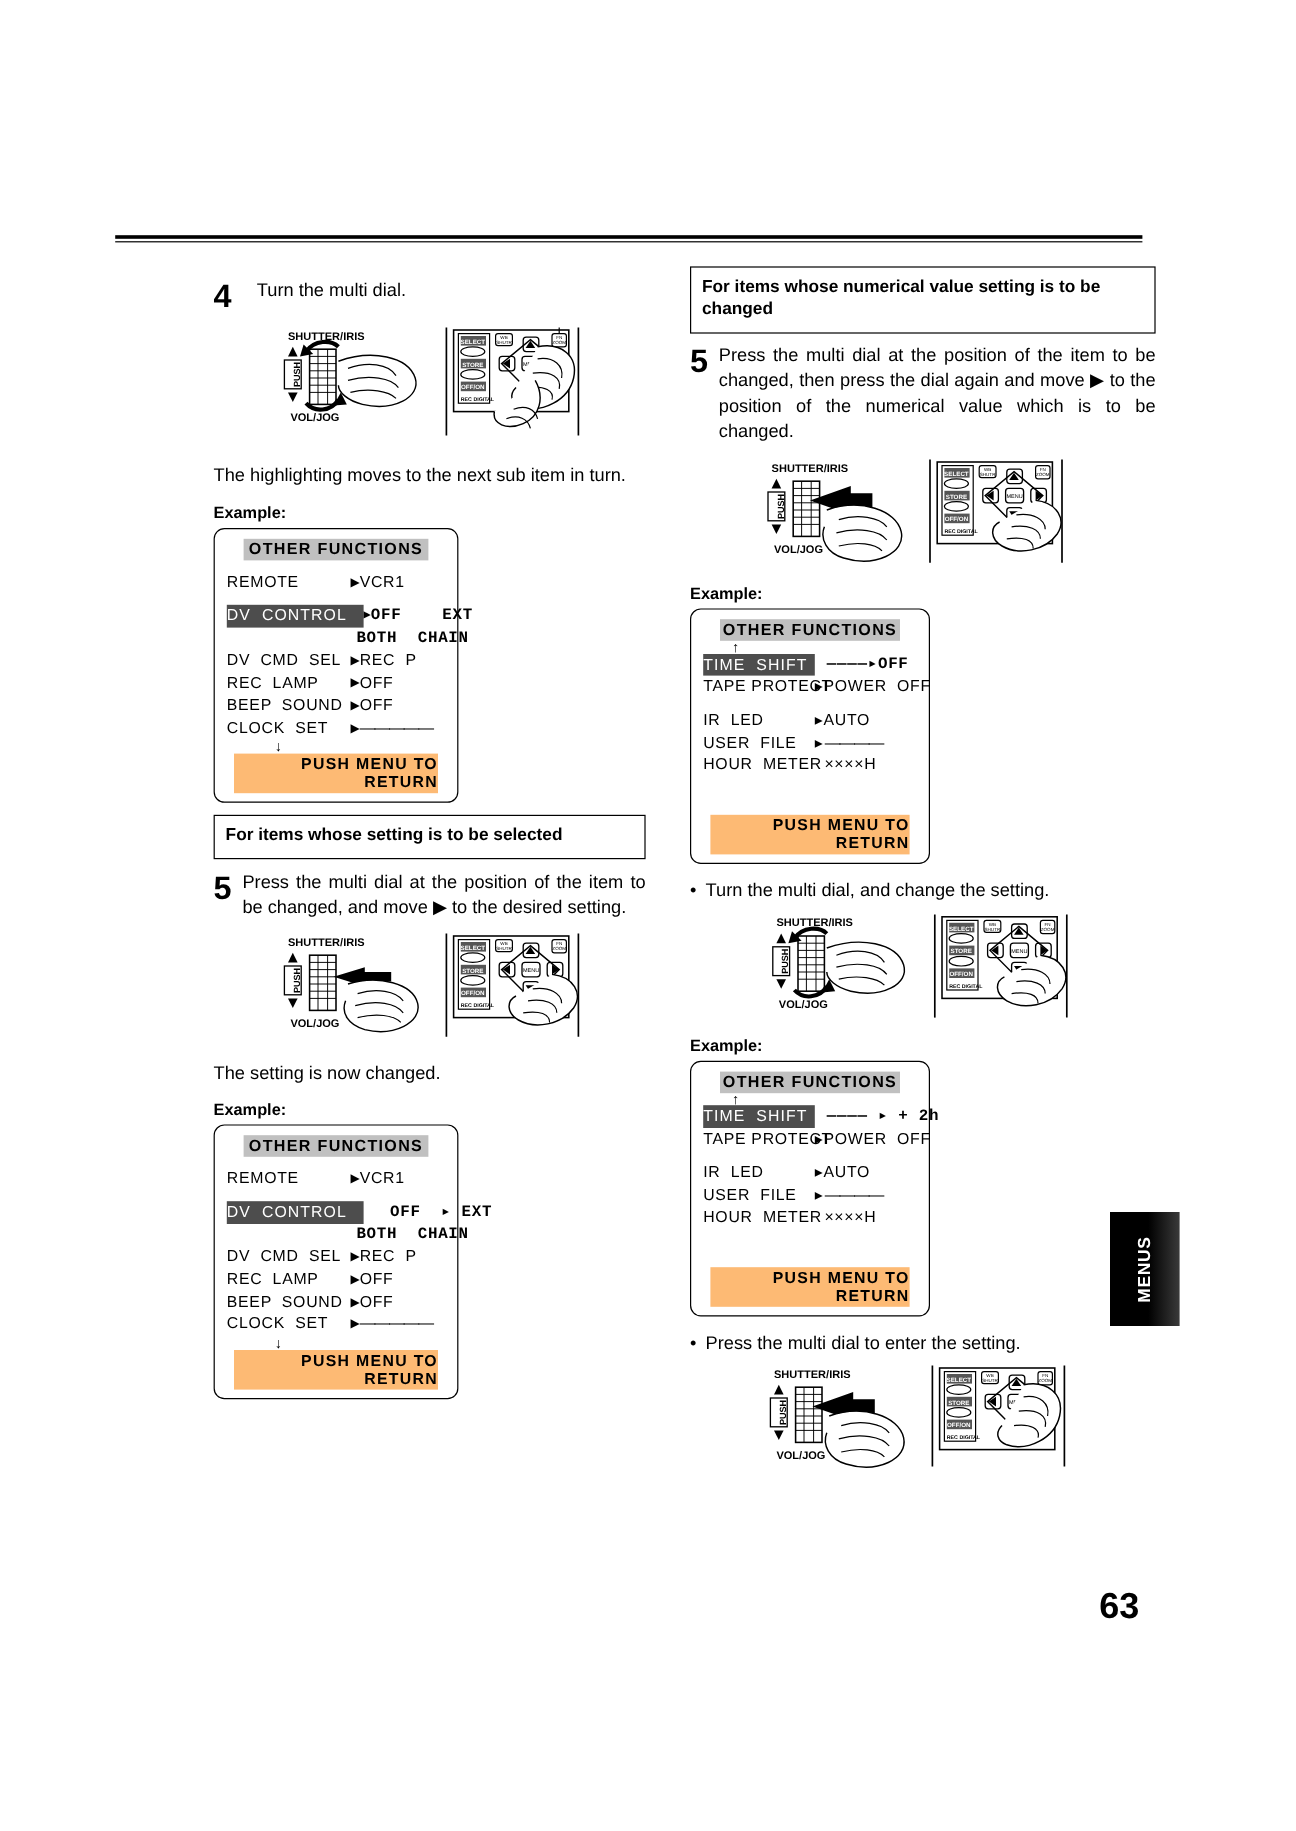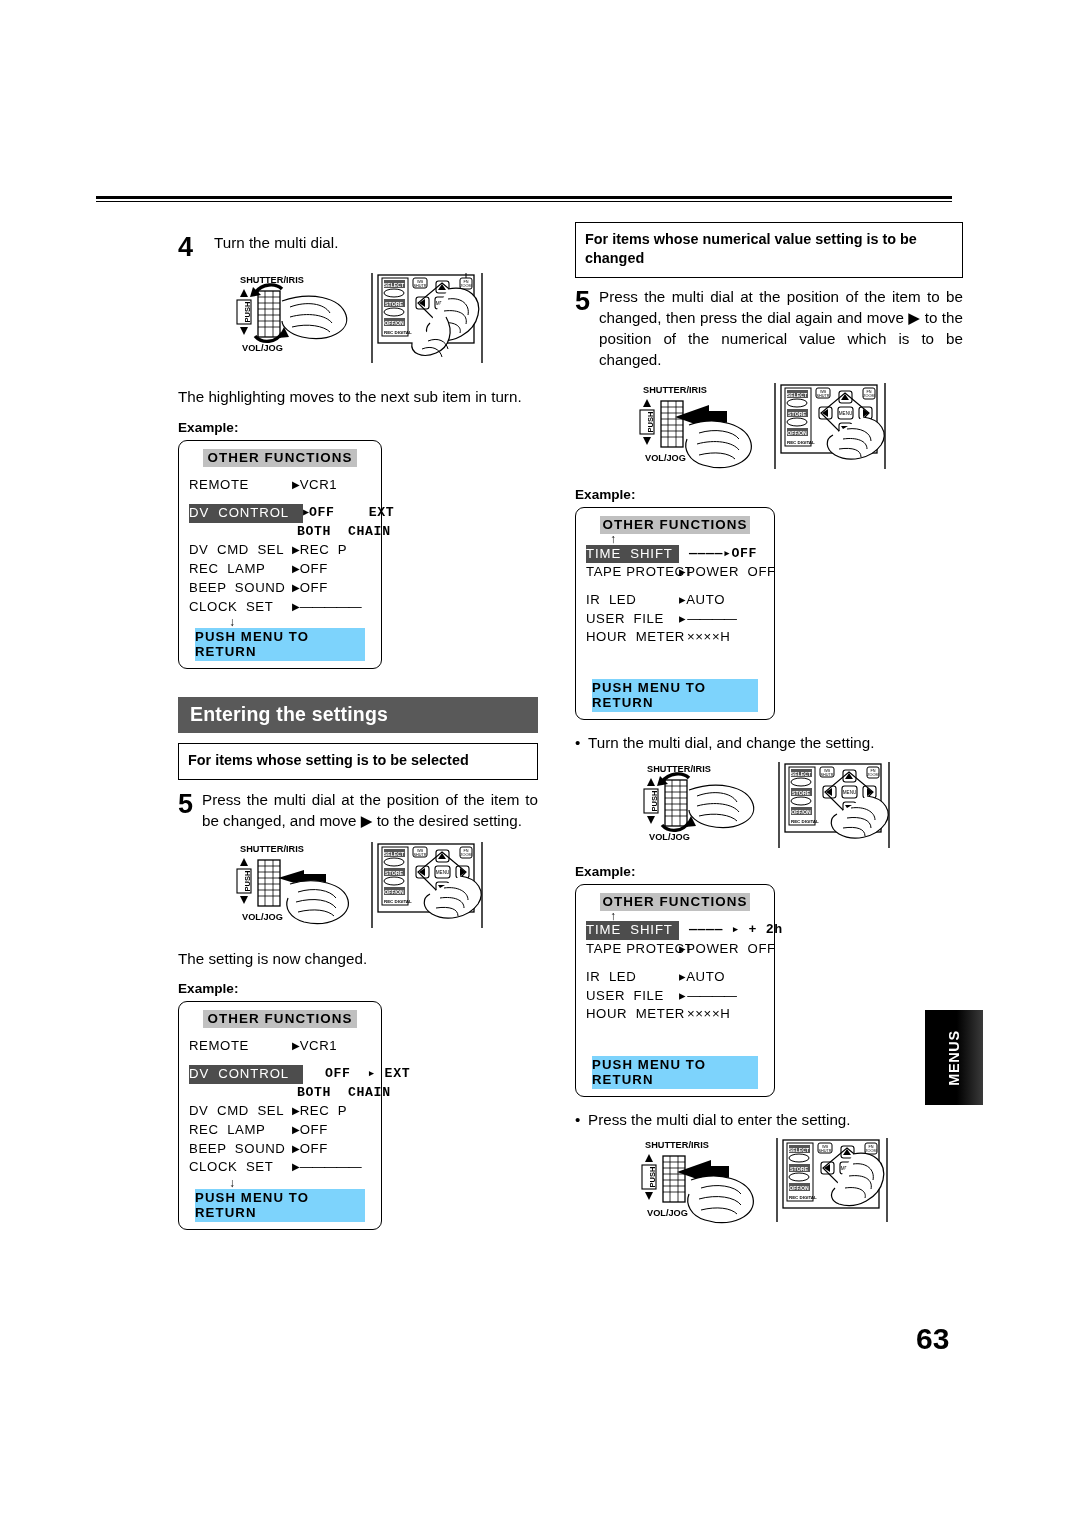--- a/index.html
+++ b/index.html
@@ -84,21 +84,21 @@
     display: inline-block; width: 114px;
     font-weight: normal; letter-spacing: .9px;
   }
   .osd-val { white-space: pre; }
   .osd-val.b { font-weight: bold; font-family: Liberation Mono, monospace; }
   .tri { font-size: 10px; vertical-align: 1px; letter-spacing: 0; }
   .osd-gap { height: 9px; }
   .osd-updot { text-align: left; padding-left: 24px; line-height: .9; font-size: 12px; }
   .osd-downdot { text-align: left; padding-left: 40px; line-height: 1; font-size: 12px; }
   .osd-foot {
-    background: #7dd3fc; font-weight: bold; text-align: left;
+    background: #fdba74; font-weight: bold; text-align: right;
     letter-spacing: 1.1px; margin: 0 6px; padding: 1px 0 2px 0;
     font-size: 13.2px;
   }
   .dashes { letter-spacing: -1px; }
 
   
   .illus { position: relative; }
   .illus svg { display: block; }
 
   
@@ -239,21 +239,20 @@
         <span class="osd-val"><span class="tri">▶</span><span>OFF</span></span>
       </div>
       <div class="osd-row">
         <span class="osd-label">CLOCK  SET</span>
         <span class="osd-val"><span class="tri">▶</span><span class="dashes">—————</span></span>
       </div>
       <div class="osd-downdot">↓</div>
       <div class="osd-foot">PUSH  MENU  TO  RETURN</div>
     </div>
 
-    <div class="sec-bar" style="margin-top:28px;">Entering the settings</div>
 
     <div class="sub-box" style="margin-top:10px;">For items whose setting is to be selected</div>
 
     <div class="step" style="margin-top:10px;">
       <div class="step-num">5</div>
       <div class="step-body">Press the multi dial at the position of the item to be changed, and move ▶ to the desired setting.</div>
     </div>
 
     <div class="illus" style="margin-top:8px;margin-left:42px;">
       <svg width="270" height="100" viewBox="0 0 270 100">

